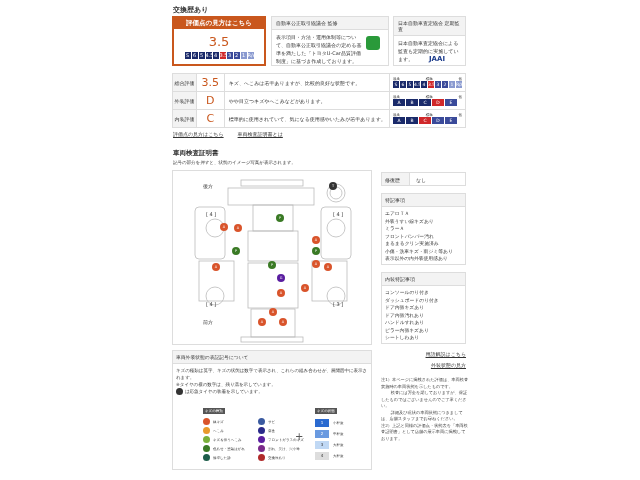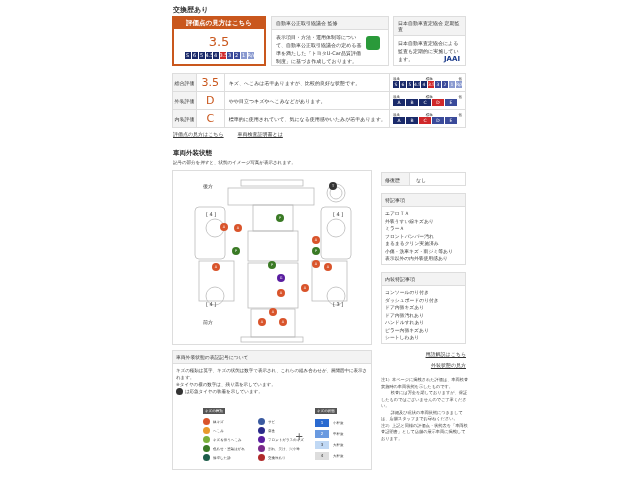--- a/index.html
+++ b/index.html
@@ -57,21 +57,21 @@
 <div class="abs card" style="left:271px;top:16px;width:118px;height:50px">
  <div class="ct">自動車公正取引協議会 監修</div>
  <div style="display:flex">
   <div class="cb" style="width:94px">表示項目・方法・運用体制等について、自動車公正取引協議会の定める基準を満たした「トヨタU-Car品質評価制度」に基づき作成しております。</div>
   <div style="width:14px;height:14px;background:#2a9a3a;border-radius:3px;margin-top:6px"></div>
  </div>
 </div>
 <div class="abs card" style="left:393px;top:16px;width:73px;height:50px">
  <div class="ct">日本自動車査定協会 定期監査</div>
  <div class="cb">日本自動車査定協会による監査も定期的に実施しています。</div>
- <div style="position:absolute;right:5px;bottom:2px;font-weight:bold;color:#1a3a8a;font-size:7px">JAAI</div>
+ <div style="position:absolute;right:20px;bottom:2px;font-weight:bold;color:#1a3a8a;font-size:7px">JAAI</div>
 </div>
 
 <table class="ev abs" style="left:172px;top:73px;width:294px">
  <tbody id="evbody">
       <tr>
         <td class="evlbl">総合評価</td>
         <td class="evval">3.5</td>
         <td class="evtxt">キズ、へこみは若干ありますが、比較的良好な状態です。</td>
         <td class="evbar">
           <div class="mlab">
@@ -132,21 +132,21 @@
         </td>
       </tr>
     </tbody>
 </table>
 
 <div class="abs" style="left:173px;top:131px;display:flex;gap:14px">
  <a class="link">評価点の見方はこちら</a>
  <a class="link">車両検査証明書とは</a>
 </div>
 
-<div class="abs" style="left:173px;top:149px;font-size:6.5px;font-weight:bold">車両外装状態</div>
+<div class="abs" style="left:173px;top:149px;font-size:6.5px;font-weight:bold">車両検査証明書</div>
 <div class="abs" style="left:173px;top:160px;font-size:4.5px">記号の部分を押すと、状態のイメージ写真が表示されます。</div>
 
 <div class="abs diagram">
  <svg width="200" height="175" style="position:absolute;left:0;top:0">
   <g fill="none" stroke="#bbb" stroke-width="0.8">
    <rect x="68" y="9" width="62" height="6"></rect>
         <rect x="55" y="17" width="86" height="17"></rect>
    <rect x="80" y="34" width="40" height="26"></rect>
         <rect x="75" y="60" width="50" height="30"></rect>
    <rect x="22" y="36" width="30" height="52" rx="4"></rect>

